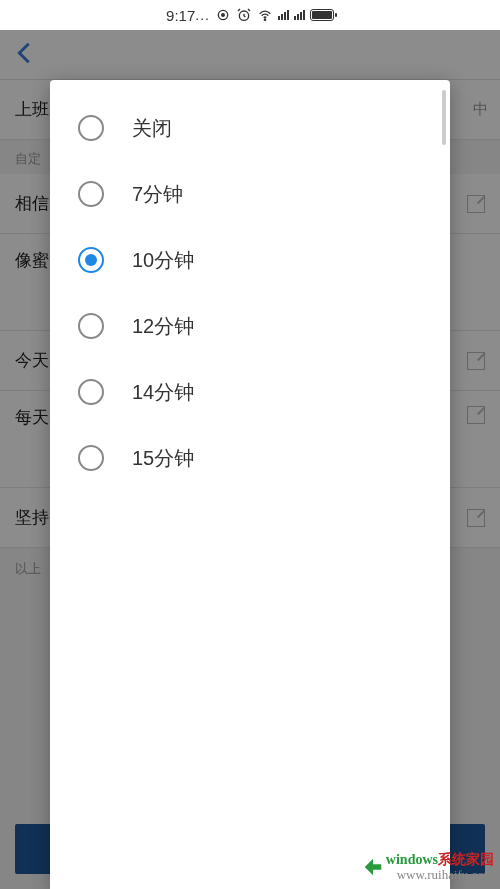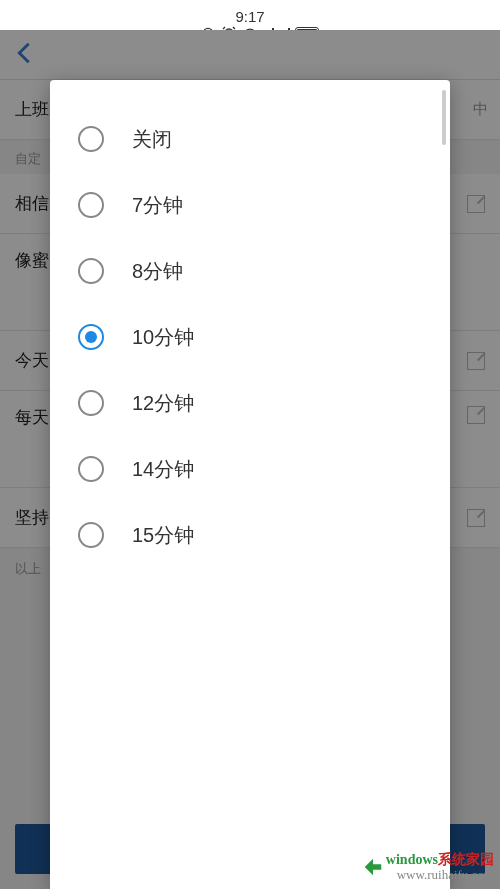--- a/index.html
+++ b/index.html
@@ -1,18 +1,18 @@
 <!DOCTYPE html>
 <html><head>
   <meta charset="utf-8">
   <style>
     * { margin: 0; padding: 0; box-sizing: border-box; }
     body { font-family: -apple-system, "Helvetica Neue", Arial, sans-serif; width: 500px; height: 889px; overflow: hidden; background: #f0f0f0; position: relative; }
 
-    .status-bar { height: 30px; background: #fff; display: flex; justify-content: flex-start; align-items: center; padding: 8px 10px; font-size: 15px; color: #333; flex-direction: column; }
+    .status-bar { height: 30px; background: #fff; display: flex; justify-content: center; align-items: center; padding: 8px 10px; font-size: 15px; color: #333; }
     .status-left { }
     .status-right { display: flex; align-items: center; gap: 5px; }
     .status-right svg { width: 16px; height: 16px; }
     .status-right .dots { font-size: 14px; letter-spacing: 1px; }
     .signal-bars { display: inline-flex; align-items: flex-end; gap: 1px; }
     .signal-bars span { width: 2px; background: #333; display: inline-block; }
     .signal-bars span:nth-child(1){height:4px} .signal-bars span:nth-child(2){height:6px} .signal-bars span:nth-child(3){height:8px} .signal-bars span:nth-child(4){height:10px}
     .battery { width: 24px; height: 12px; border:1.5px solid #333; border-radius:3px; position:relative; }
     .battery::after { content:''; position:absolute; right:-4px; top:3px; width:2px; height:4px; background:#333; border-radius:1px; }
     .battery-fill { position:absolute; left:1px; top:1px; bottom:1px; right:1px; background:#333; border-radius:1px; }
@@ -27,21 +27,21 @@
     .bg-section-label { font-size:13px; color:#999; padding:10px 15px 6px; }
     .bg-row .chev { color:#bbb; width:12px; height:12px; display:flex; gap:6px; align-items:center;}
     .bg-row .chev-text { color:#999; font-size:15px; }
     .edit-icon { width:18px; height:18px; border:1.5px solid #bbb; position:relative; }
     .edit-icon::after { content:''; position:absolute; width:10px; height:1.5px; background:#bbb; top:3px; right:-2px; transform:rotate(-45deg);}
     .bg-bottom-note { font-size:13px; color:#999; padding:12px 15px; }
     .bg-button-bar { position:absolute; bottom:15px; left:15px; right:15px; height:50px; background:#1e5a9c; border-radius:2px; }
 
     .overlay { position:absolute; top:30px; left:0; right:0; bottom:0; background:rgba(0,0,0,0.45); }
     .modal { position:absolute; top:50px; left:50px; right:50px; bottom:0; background:#fff; border-radius:4px 4px 0 0; box-shadow:0 4px 20px rgba(0,0,0,0.3); overflow:hidden; }
-    .modal-scroll { height:100%; overflow-y:auto; padding:26px 0 10px;text-align:center; }
+    .modal-scroll { height:100%; overflow-y:auto; padding:15px 0 10px;text-align:center; }
     .option-row { display:flex; align-items:center; height:66px; padding-left:28px; cursor:pointer; }
     .radio { width:26px; height:26px; border:2.5px solid #888; border-radius:50%; margin-right:28px; flex-shrink:0; display:flex; align-items:center; justify-content:center; }
     .radio.selected { border-color:#1e88e5; }
     .radio.selected::after { content:''; width:12px; height:12px; background:#1e88e5; border-radius:50%; }
     .option-label { font-size:20px; color:#333; }
     .modal-scrollbar { position:absolute; right:4px; top:10px; width:4px; height:55px; background:#ccc; border-radius:2px; }
 
     .watermark { position:absolute; right:6px; bottom:6px; display:flex; align-items:center; font-size:14px; font-weight:bold; pointer-events:none;font-family:Liberation Serif, serif; }
     .wm-logo { width:22px; height:22px; margin-right:2px; }
     .wm-green { color:#2a9a3f; }
@@ -132,24 +132,20 @@
     <div class="modal-scroll" id="options-container">
         <div class="option-row">
           <div class="radio"></div>
           <div class="option-label">关闭</div>
         </div>
         <div class="option-row">
           <div class="radio"></div>
           <div class="option-label">7分钟</div>
         </div>
         <div class="option-row">
-          <div class="radio"></div>
-          <div class="option-label">8分钟</div>
-        </div>
-        <div class="option-row">
           <div class="radio selected"></div>
           <div class="option-label">10分钟</div>
         </div>
         <div class="option-row">
           <div class="radio"></div>
           <div class="option-label">12分钟</div>
         </div>
         <div class="option-row">
           <div class="radio"></div>
           <div class="option-label">14分钟</div>

